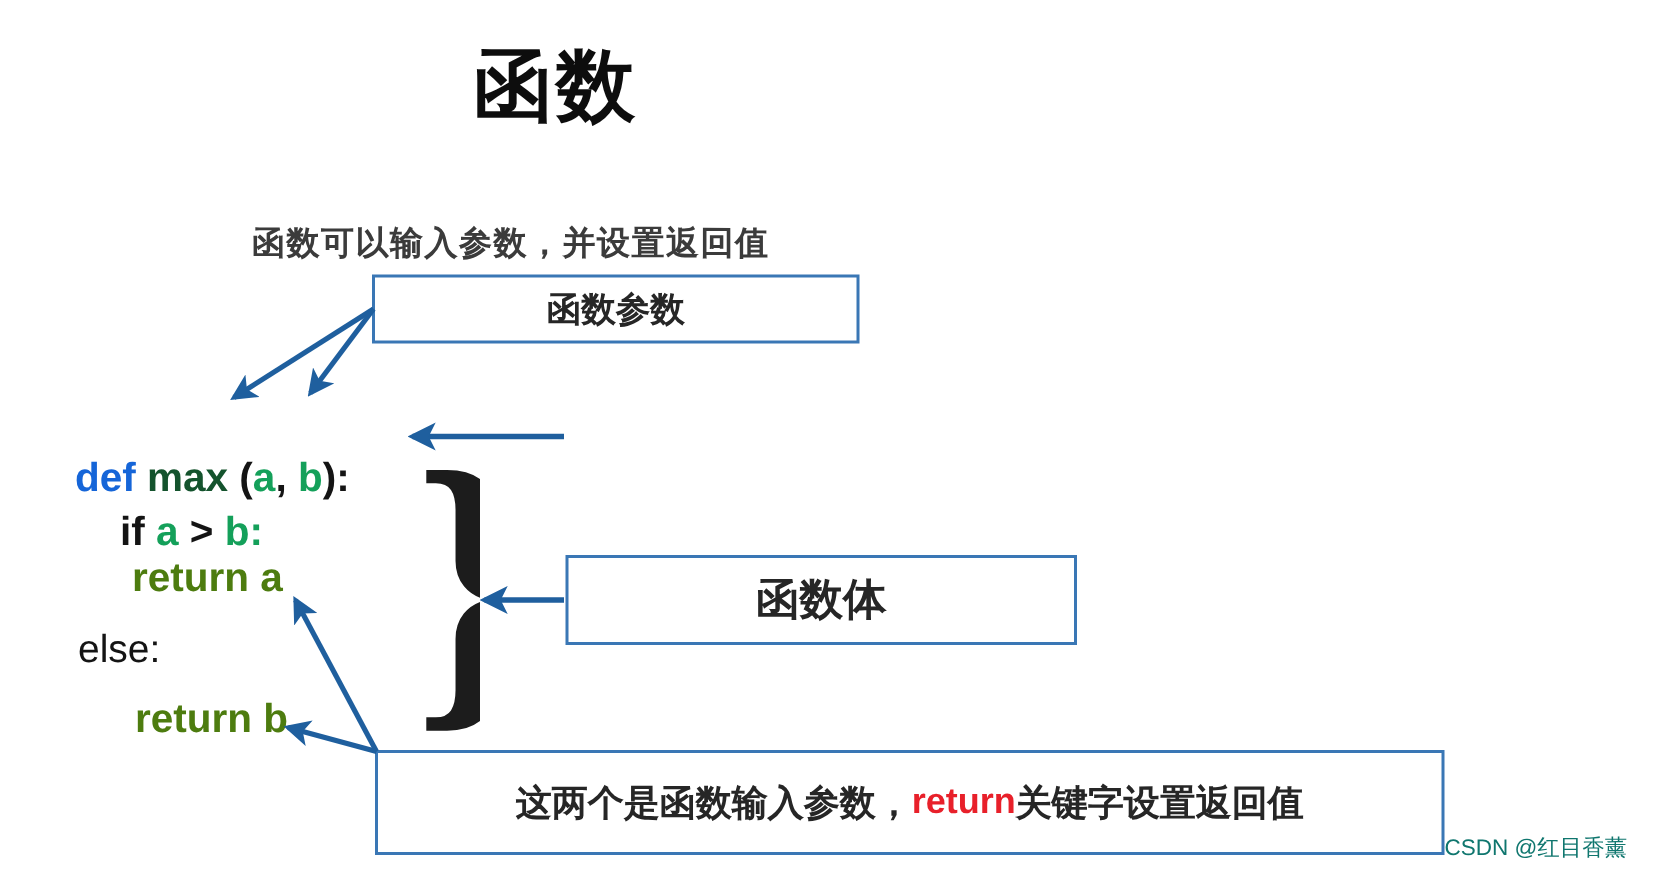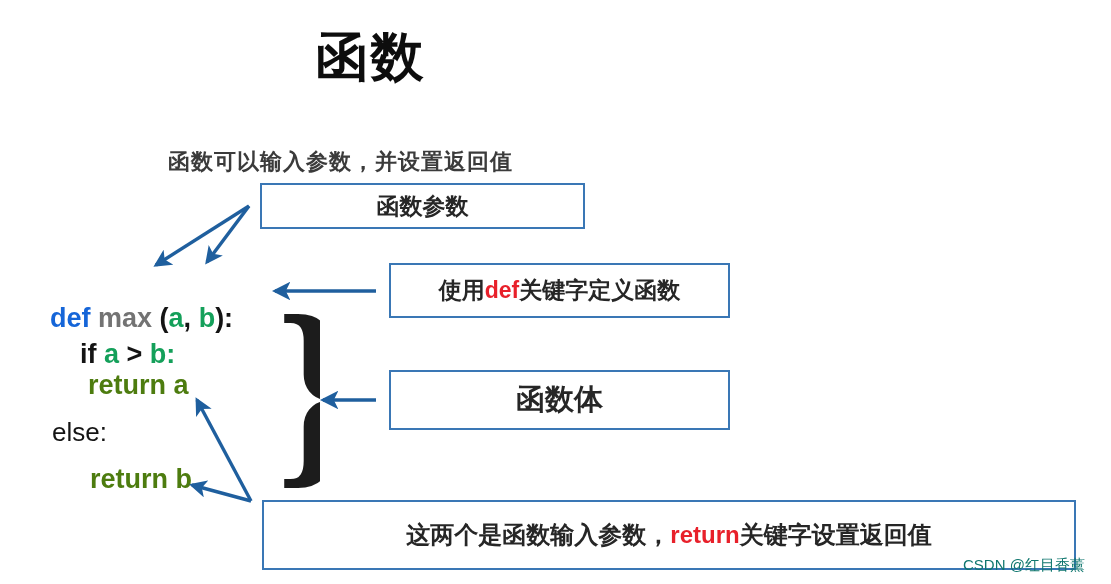--- a/index.html
+++ b/index.html
@@ -45,21 +45,20 @@
     position: absolute;
     box-sizing: border-box;
     border: 2px solid #3a77b5;
     background: #ffffff;
     display: flex;
     align-items: center;
     justify-content: center;
     color: #262626;
     font-weight: 700;
     white-space: nowrap;
-    margin-left: 12px;
   }
   .box .kw {
     color: #e8202a;
     font-weight: 700;
   }
   #box-params {
     left: 248px;
     top: 183px;
     width: 325px;
     height: 46px;
@@ -75,35 +74,35 @@
   #box-body {
     left: 377px;
     top: 370px;
     width: 341px;
     height: 60px;
     font-size: 29px;
   }
   #box-return {
     left: 250px;
     top: 500px;
-    width: 814px;
+    width: 713px;
     height: 70px;
     font-size: 24px;
   }
   
   .code-line {
     position: absolute;
     font-family: "Liberation Sans", "DejaVu Sans", sans-serif;
     font-weight: 700;
     font-size: 27px;
     white-space: pre;
     color: #141414;
   }
   .c-blue   { color: #1565d8; }
-  .c-red    { color: #737373; }
+  .c-red    { color: #14532d; }
   .c-green  { color: #14a05a; }
   .c-purple { color: #4d7c0f; }
   .c-black  { color: #141414; }
   #code-def    { left: 20px;  top: 272px; }
   #code-if     { left: 50px;  top: 308px; }
   #code-ret-a  { left: 88px;  top: 370px; }
   #code-else   { left: 52px;  top: 417px; font-weight: 400; font-size: 26px; }
   #code-ret-b  { left: 90px;  top: 464px; }
   
   #brace {
@@ -160,25 +159,20 @@
   <div class="code-line c-black" id="code-else">else:</div>
 
   <div class="code-line c-purple" id="code-ret-b">return b</div>
 
   <div id="brace">}</div>
 
   <div class="box" id="box-params">
     <span>函数参数</span>
   </div>
 
-  <div class="box" id="box-def">
-    <span>使用 </span>
-      <span class="kw">def</span>
-      <span> 关键字定义函数</span>
-  </div>
 
   <div class="box" id="box-body">
     <span>函数体</span>
   </div>
 
   <div class="box" id="box-return">
     <span>这两个是函数输入参数，</span>
       <span class="kw">return</span>
       <span> 关键字设置返回值</span>
   </div>

